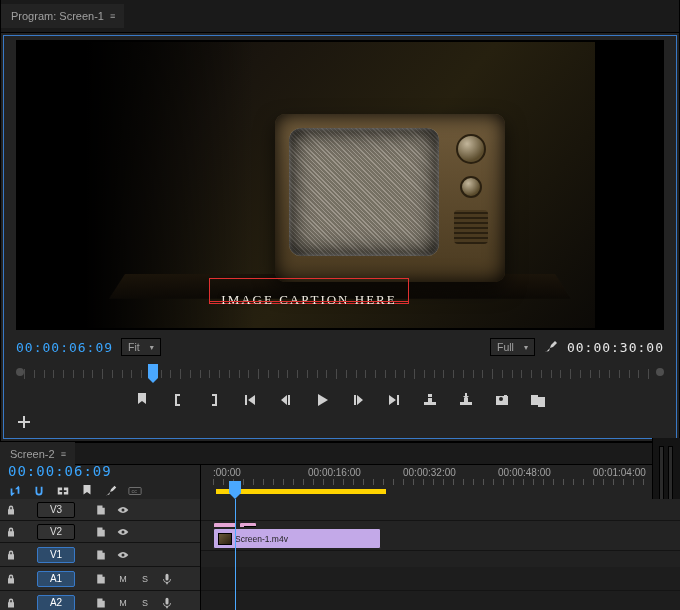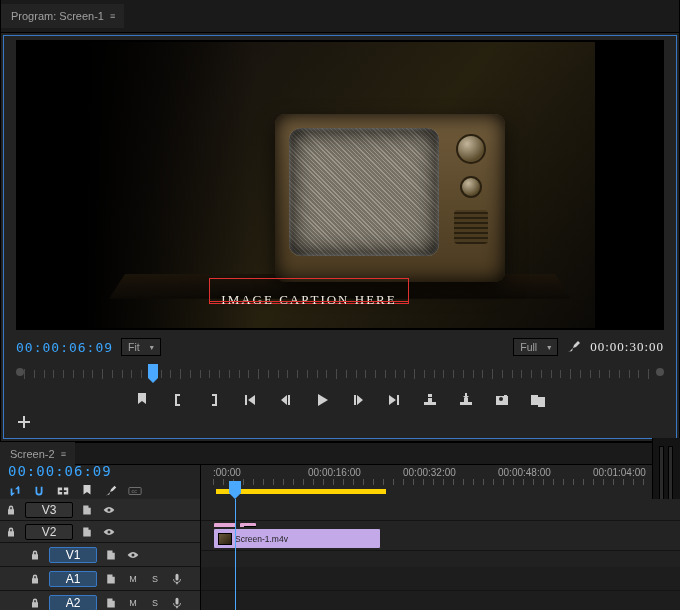--- a/index.html
+++ b/index.html
@@ -49,21 +49,21 @@
   .table{position:absolute;bottom:18px;left:40px;right:40px;height:36px;background:linear-gradient(#1b140a,#0c0905);transform:perspective(400px) rotateX(50deg);transform-origin:top;}
   .room-edge{position:absolute;left:0;top:0;bottom:0;width:170px;background:linear-gradient(90deg,#000 0%,rgba(0,0,0,0) 100%);}
   .caption-box{position:absolute;left:124px;bottom:24px;width:200px;height:26px;border:1px solid #e03030;display:flex;align-items:center;justify-content:center;}
   .caption-text{font-family:Georgia,'Times New Roman',serif;font-size:13px;letter-spacing:2px;color:#f2ede3;text-shadow:0 0 4px #000;margin-top:18px;}
   .caption-underline{position:absolute;left:0;right:0;bottom:1px;height:1px;background:#e03030;}
 
   
   .monitor-controls{display:flex;align-items:center;gap:8px;height:26px;margin-top:4px;font-size:11px;}
   .tc{font-family:"Lucida Console",monospace;font-size:13px;letter-spacing:1px;}
   .tc-in{color:var(--fg-tc);}
-  .tc-out{color:var(--fg-0);font-family:Liberation Serif, serif;}
+  .tc-out{color:var(--fg-0);}
   .zoom-select{display:flex;align-items:center;gap:10px;background:var(--bg-2);height:18px;padding:0 6px;font-size:10.5px;color:var(--fg-dim);border:1px solid #000;}
   .zoom-select .chev{font-size:8px;}
   .spacer{flex:1;}
   .wrench{color:var(--fg-dim);}
 
   
   .monitor-ruler{position:relative;height:20px;margin:4px 0 2px;}
   .mruler-tick{position:absolute;top:6px;width:1px;height:8px;background:#4a4a4a;}
   .mruler-tick.big{height:10px;top:5px;}
   .mruler-end{position:absolute;top:4px;width:8px;height:8px;border-radius:50%;background:#4e4e4e;}
@@ -93,24 +93,24 @@
   .tr-head{position:absolute;top:16px;width:12px;height:12px;background:var(--blue);}
   .tr-head:after{content:"";position:absolute;left:0;bottom:-6px;border-left:6px solid transparent;border-right:6px solid transparent;border-top:6px solid var(--blue);}
 
   .audio-meter{width:28px;background:#141414;border-left:1px solid #000;position:relative;}
   .meter-bar{position:absolute;bottom:18px;top:8px;width:5px;background:linear-gradient(#2b2b2b,#2b2b2b);border:1px solid #000;}
   .meter-bar.l{left:6px;} .meter-bar.r{left:15px;}
 
   .tracks{display:flex;}
   .track-heads{width:200px;background:var(--bg-1);}
   .track-row{display:flex;align-items:center;height:22px;border-bottom:1px solid #121212;background:#2a2a2a;}
-  .track-row.tall{height:24px;padding-left:24px;}
+  .track-row.tall{height:24px;}
   .th-btn{width:18px;height:18px;margin:0 2px;display:flex;align-items:center;justify-content:center;color:#bfbfbf;font-size:9px;border-radius:2px;cursor:pointer;}
   .th-btn.lock svg,.th-btn svg{width:12px;height:12px;fill:currentColor;}
-  .th-label{width:48px;height:16px;margin:0 3px;display:flex;align-items:center;justify-content:center;font-size:12px;color:#ddd;background:var(--bg-3);border:1px solid #000;border-radius:2px;cursor:pointer;}
+  .th-label{width:38px;height:16px;margin:0 15px;display:flex;align-items:center;justify-content:center;font-size:10px;color:#ddd;background:var(--bg-3);border:1px solid #000;border-radius:2px;cursor:pointer;}
   .th-label.sel{background:var(--track-hilite);border-color:var(--sel);color:#fff;}
   .th-text{font-size:9px;}
 
   .track-body{flex:1;position:relative;background:#212121;border-left:1px solid #000;}
   .tb-row{position:absolute;left:0;right:0;height:22px;border-bottom:1px solid #141414;background:#232323;}
   .tb-row.dark{background:#1d1d1d;}
   .tb-row.tall{height:24px;}
   .clip{position:absolute;top:1px;bottom:1px;border:1px solid #222;border-radius:2px;font-size:8.5px;color:#222;display:flex;align-items:center;padding:0 4px;gap:3px;overflow:hidden;}
   .clip .thumb{width:14px;height:12px;background:linear-gradient(135deg,#6a5a3a,#2a2010);border:1px solid #000;flex:none;}
   .clip.pink{background:var(--clip-pink);}

